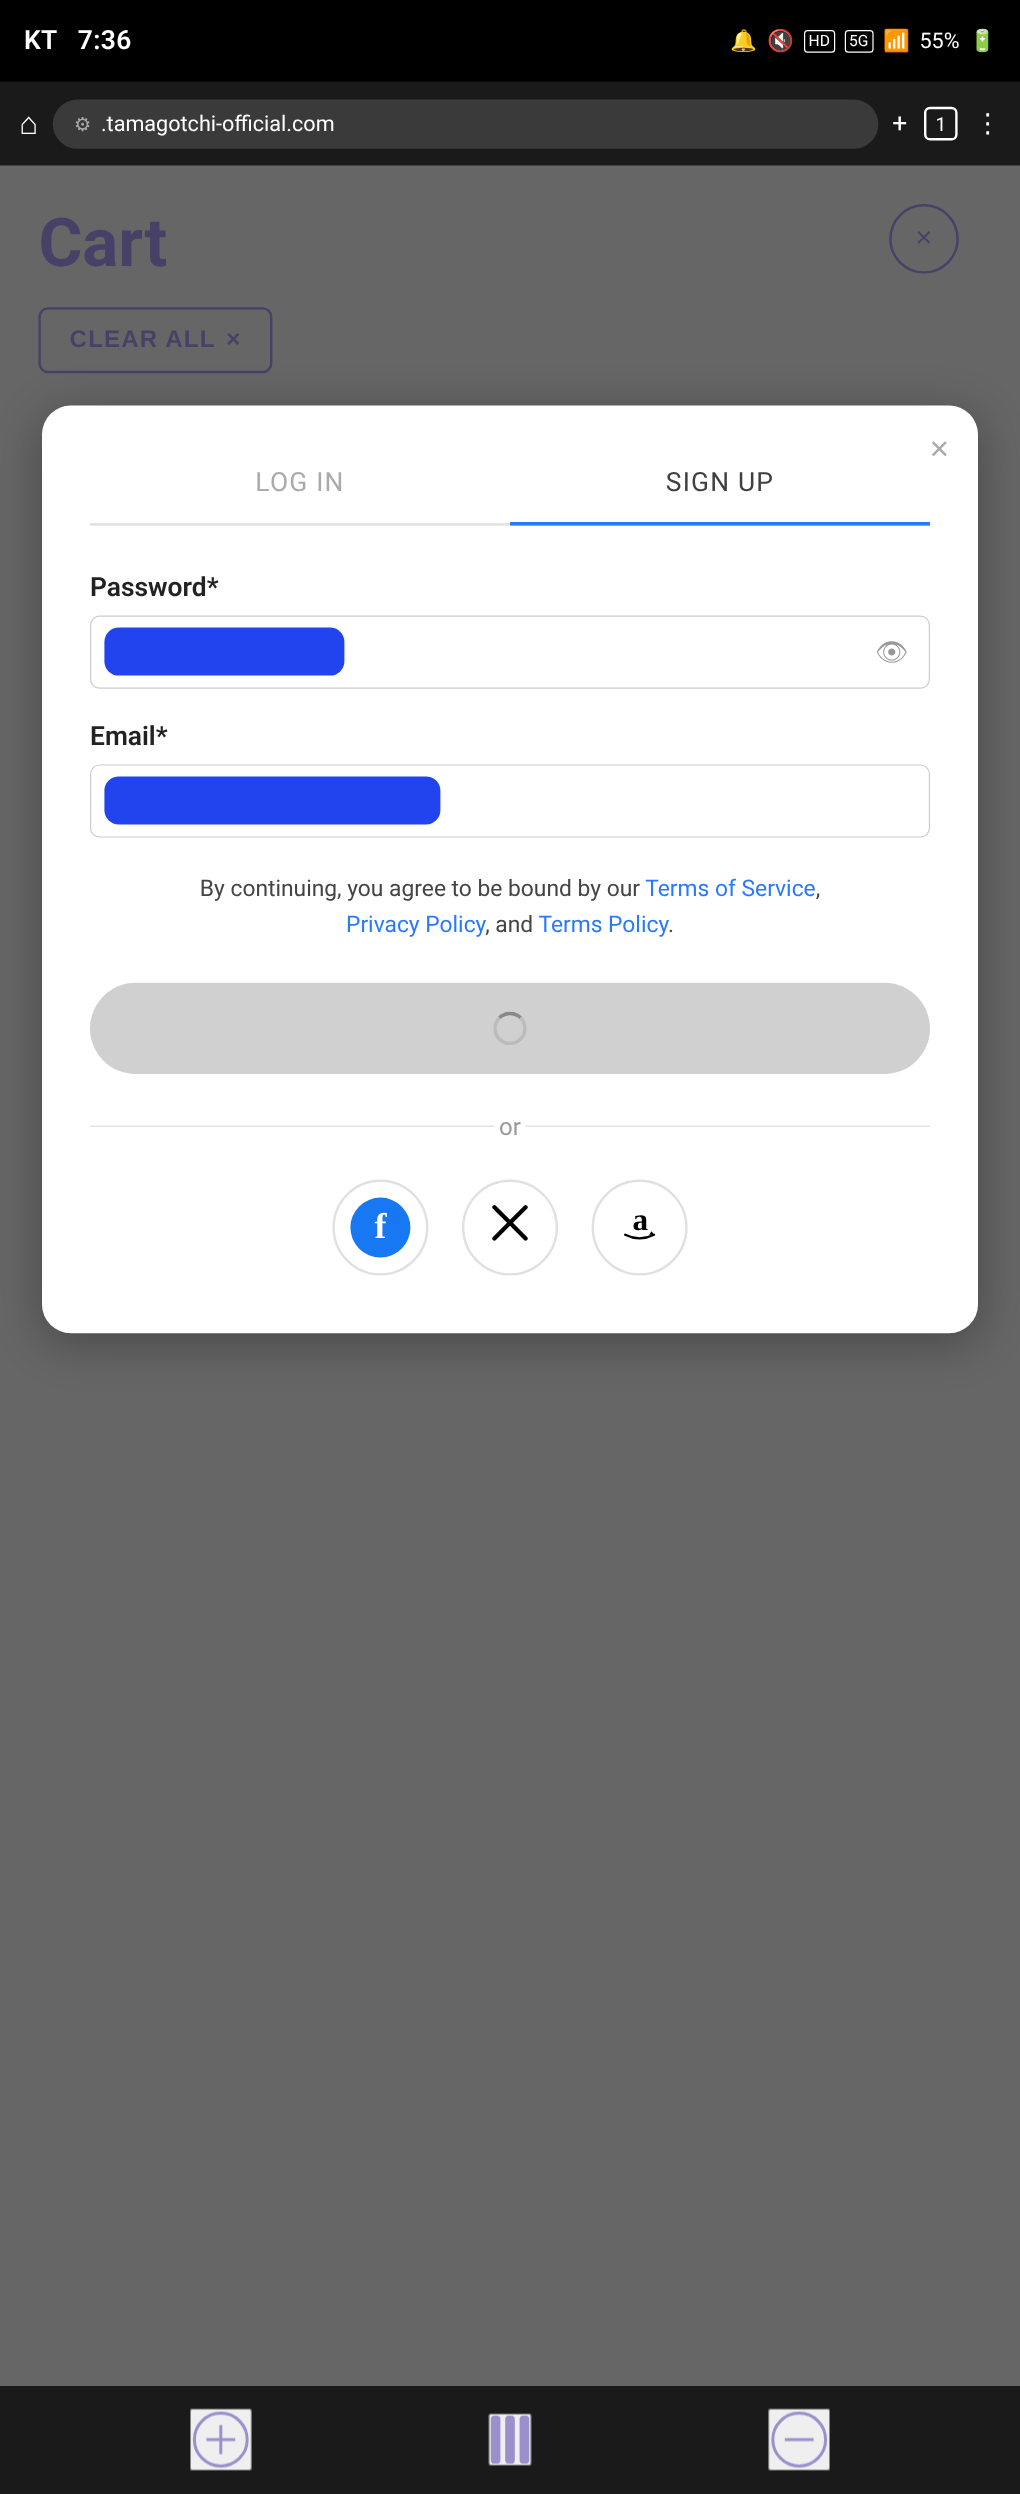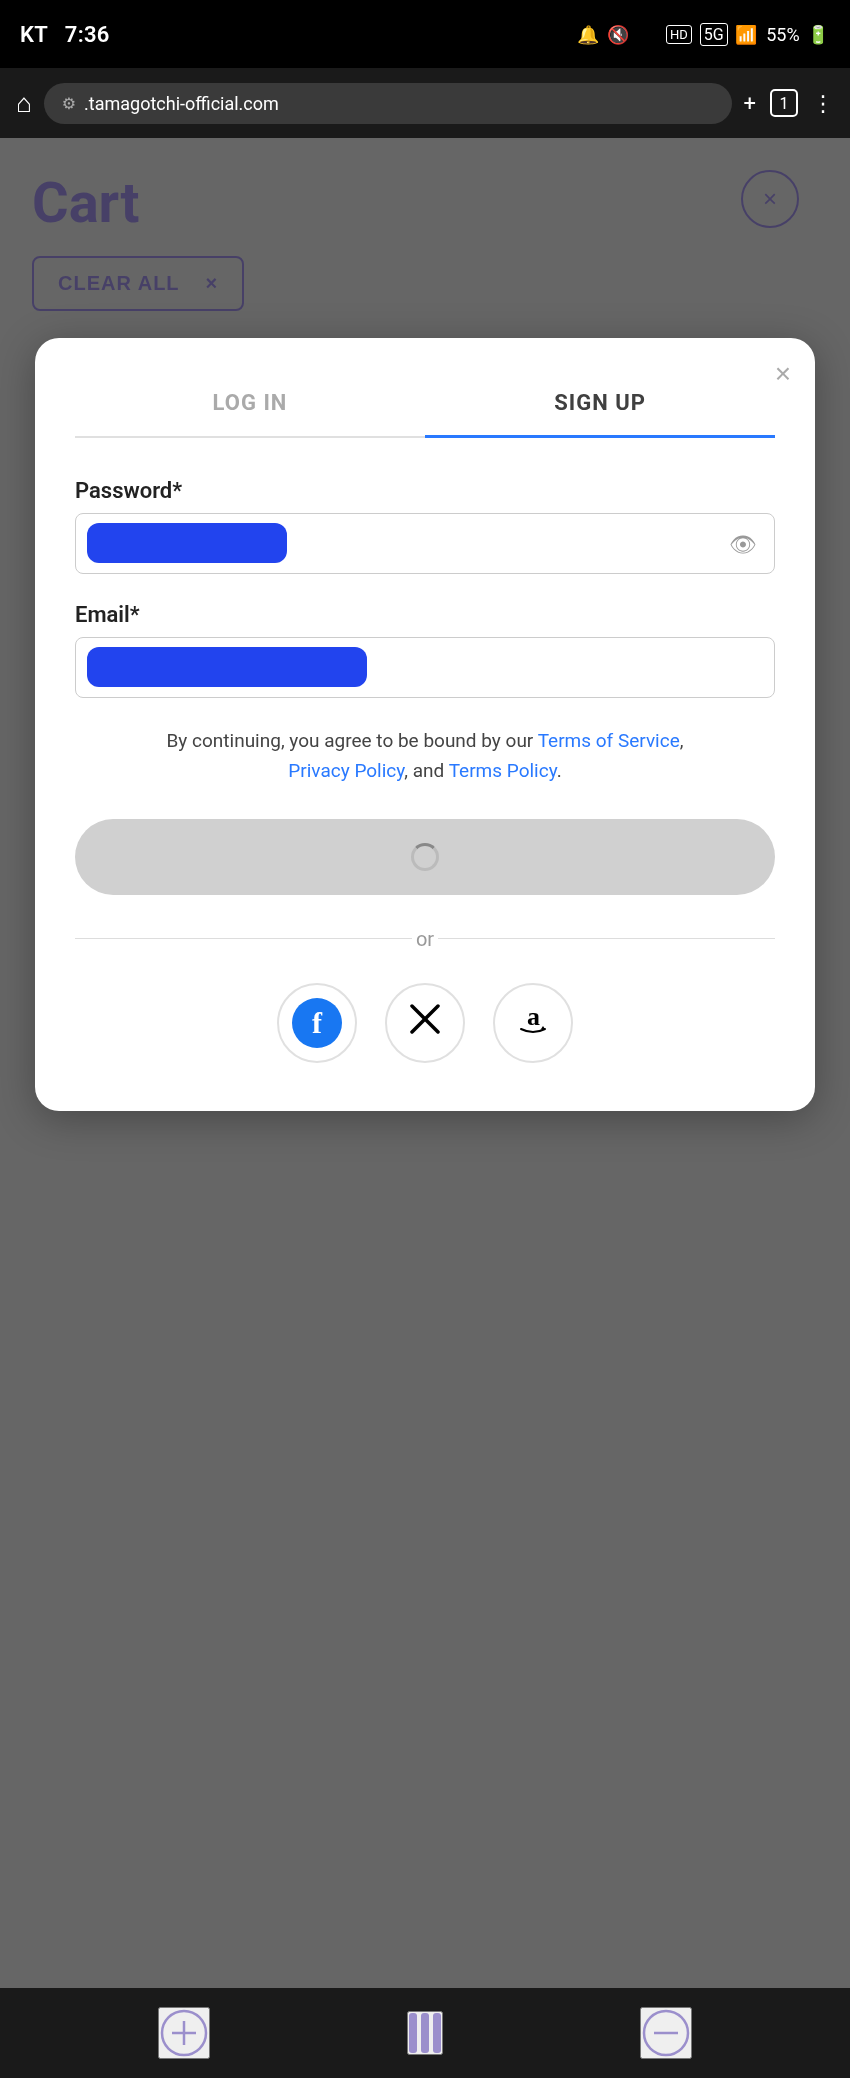--- a/index.html
+++ b/index.html
@@ -110,21 +110,21 @@
       align-items: center;
       justify-content: center;
       cursor: pointer;
       color: #3a2a8a;
       font-size: 24px;
     }
     .clear-all-btn {
       margin: 0 32px 40px 32px;
       display: inline-flex;
       align-items: center;
-      gap: 26px;
+      gap: 9px;
       border: 2px solid #3a2a8a;
       border-radius: 8px;
       padding: 14px 24px;
       background: transparent;
       color: #3a2a8a;
       font-size: 20px;
       font-weight: 700;
       letter-spacing: 1px;
       cursor: pointer;
     }
@@ -167,21 +167,21 @@
     .auth-tabs {
       display: flex;
       border-bottom: 2px solid #e0e0e0;
       margin-bottom: 40px;
     }
     .auth-tab {
       flex: 1;
       text-align: center;
       padding: 20px 0;
       font-size: 22px;
-      font-weight: 700;
+      font-weight: 400;
       letter-spacing: 1px;
       cursor: pointer;
       color: #aaa;
       border-bottom: 3px solid transparent;
       margin-bottom: -2px;
     }
     .auth-tab.active {
       color: #404040;
       border-bottom: 3px solid #2979ff;
     }
@@ -366,22 +366,22 @@
 
 <div class="status-bar">
   <span class="status-left">
     <span>KT</span>
     &nbsp;
     <span>7:36</span>
   </span>
   <div class="status-right">
     <span>🔔</span>
     <span>🔇</span>
-    <span style="font-size:13px;border:1px solid #fff;padding:1px 3px;border-radius:3px;margin-left:28px;">HD</span>
-    <span style="font-size:16px;border:1px solid #fff;padding:1px 3px;border-radius:3px;">5G</span>
+    <span style="font-size:13px;border:1px solid #fff;padding:1px 3px;border-radius:3px;">HD</span>
+    <span style="font-size:13px;border:1px solid #fff;padding:1px 3px;border-radius:3px;">5G</span>
     <span>📶</span>
     <span>55%</span>
     <span>🔋</span>
   </div>
 </div>
 
 <div class="browser-chrome">
   <span class="home-btn">⌂</span>
   <div class="url-bar">
     <span class="url-icon">⚙</span>

